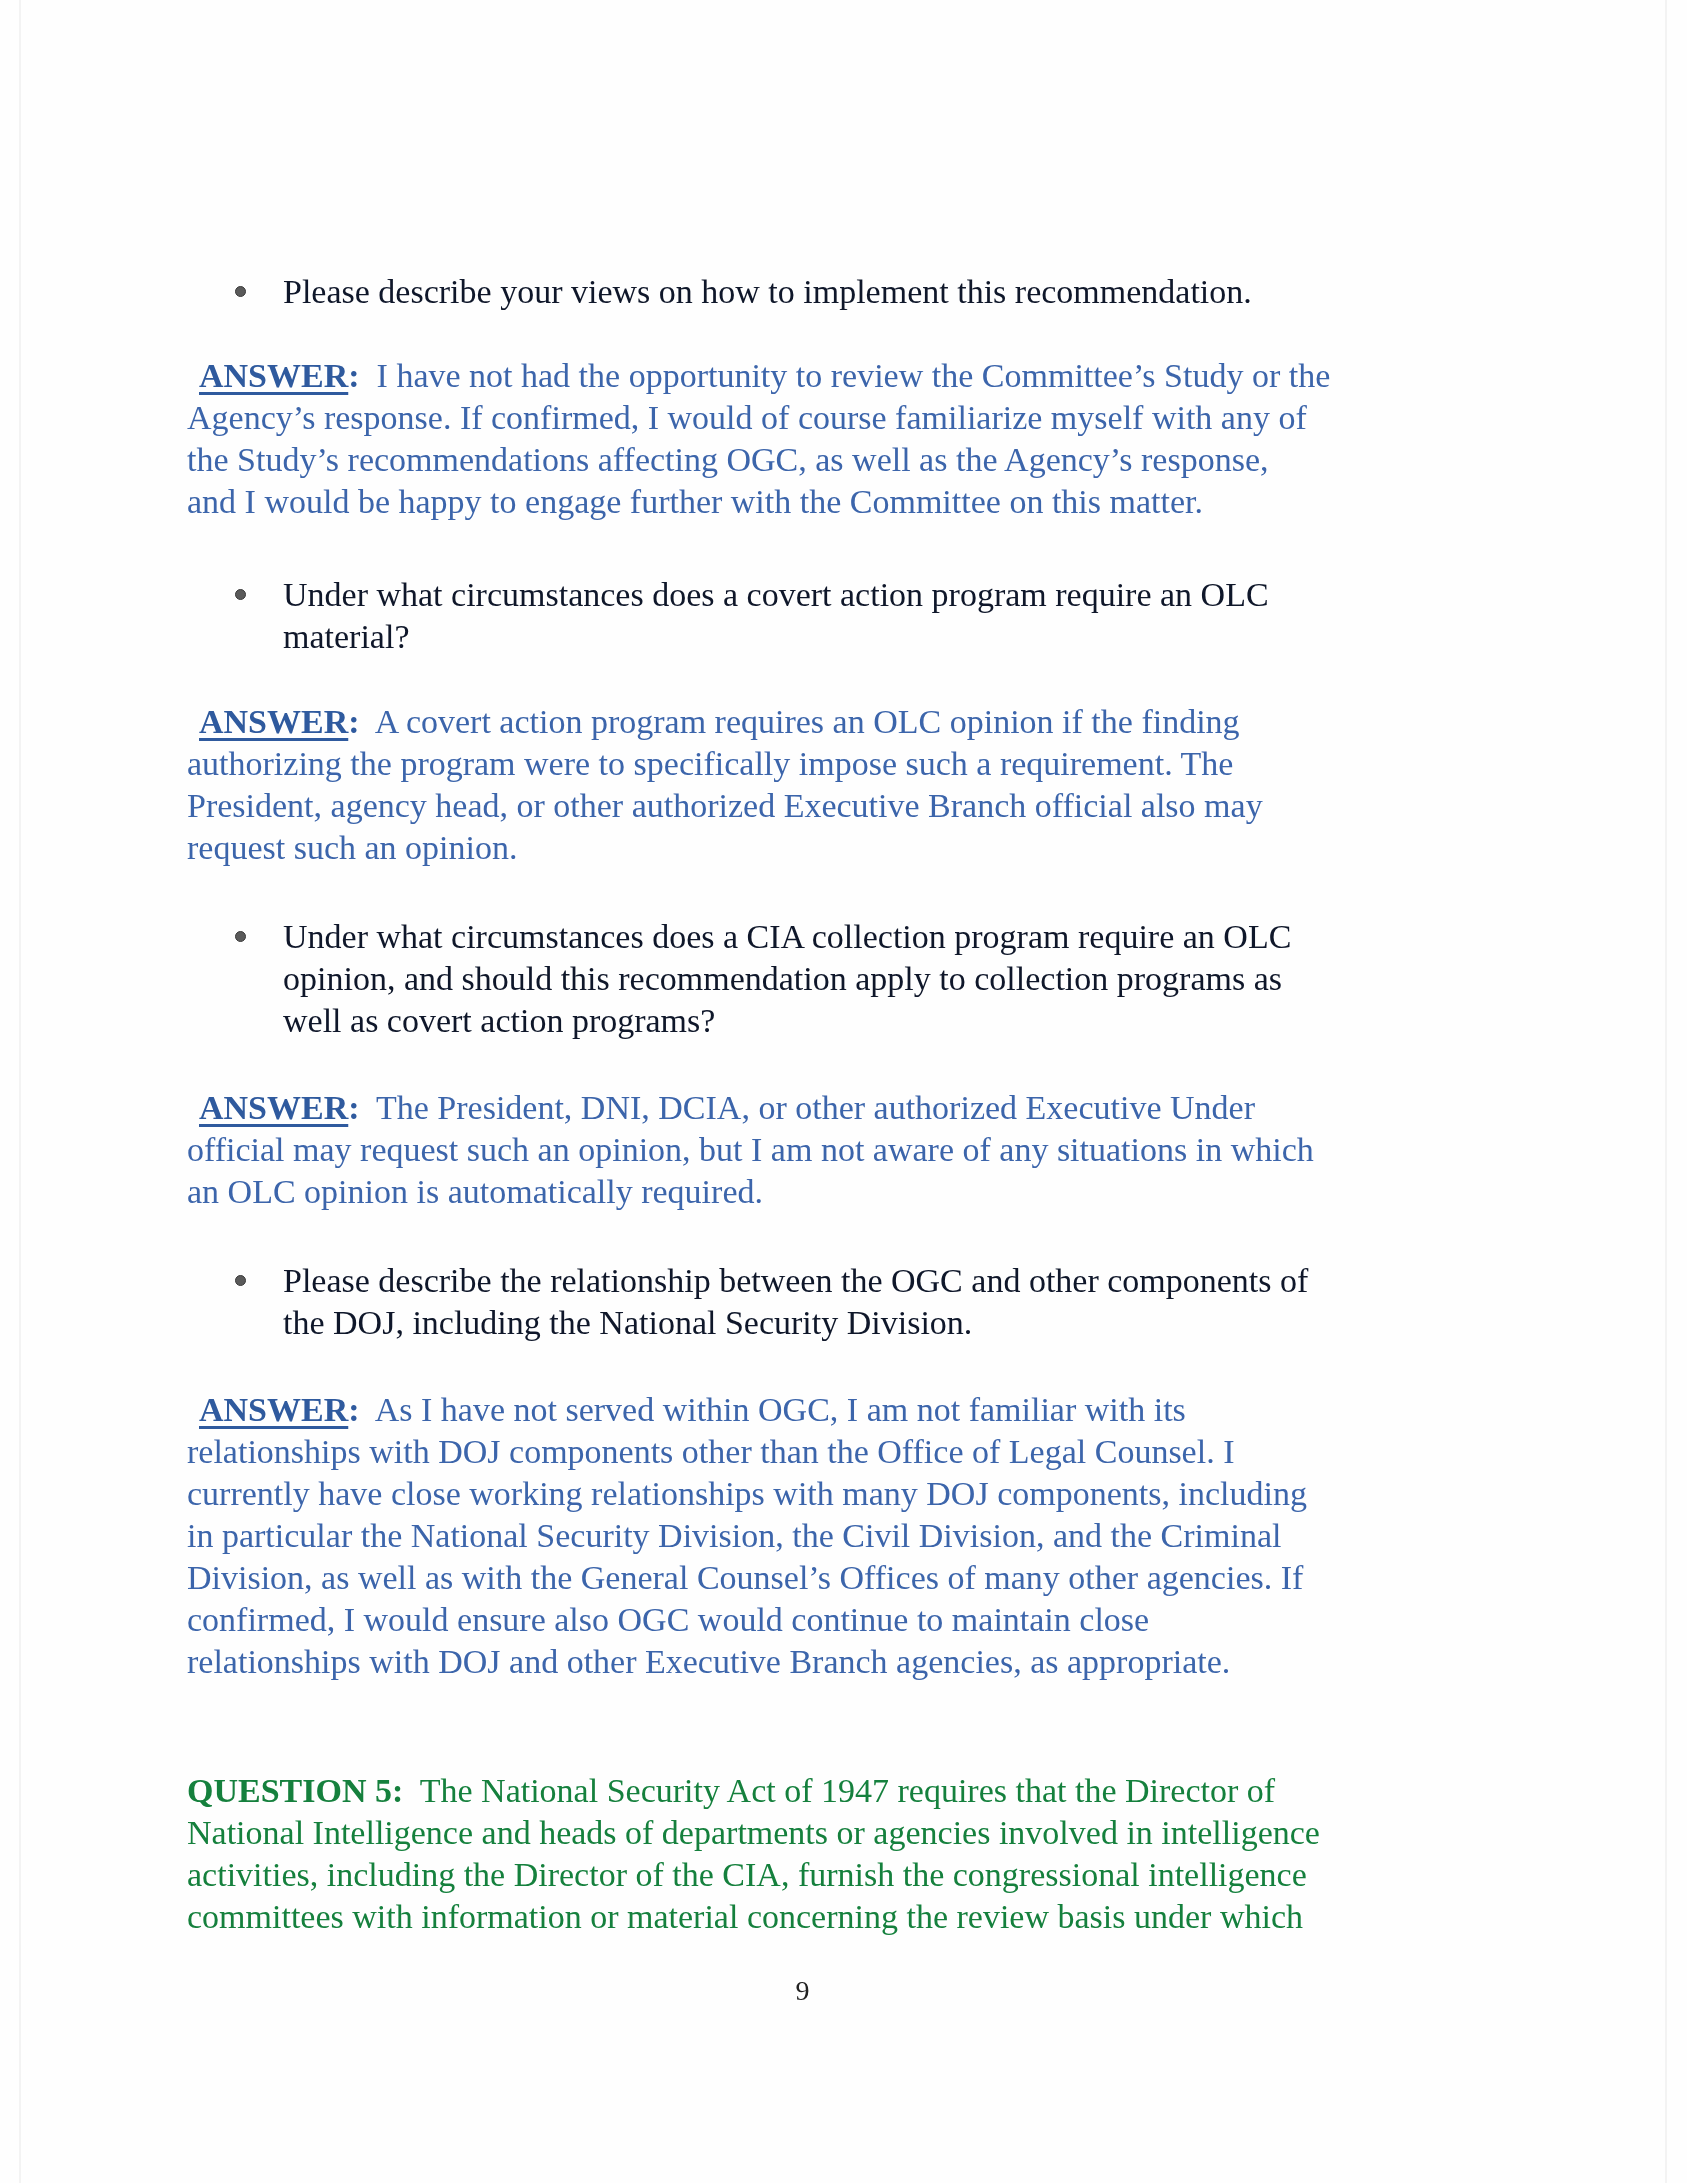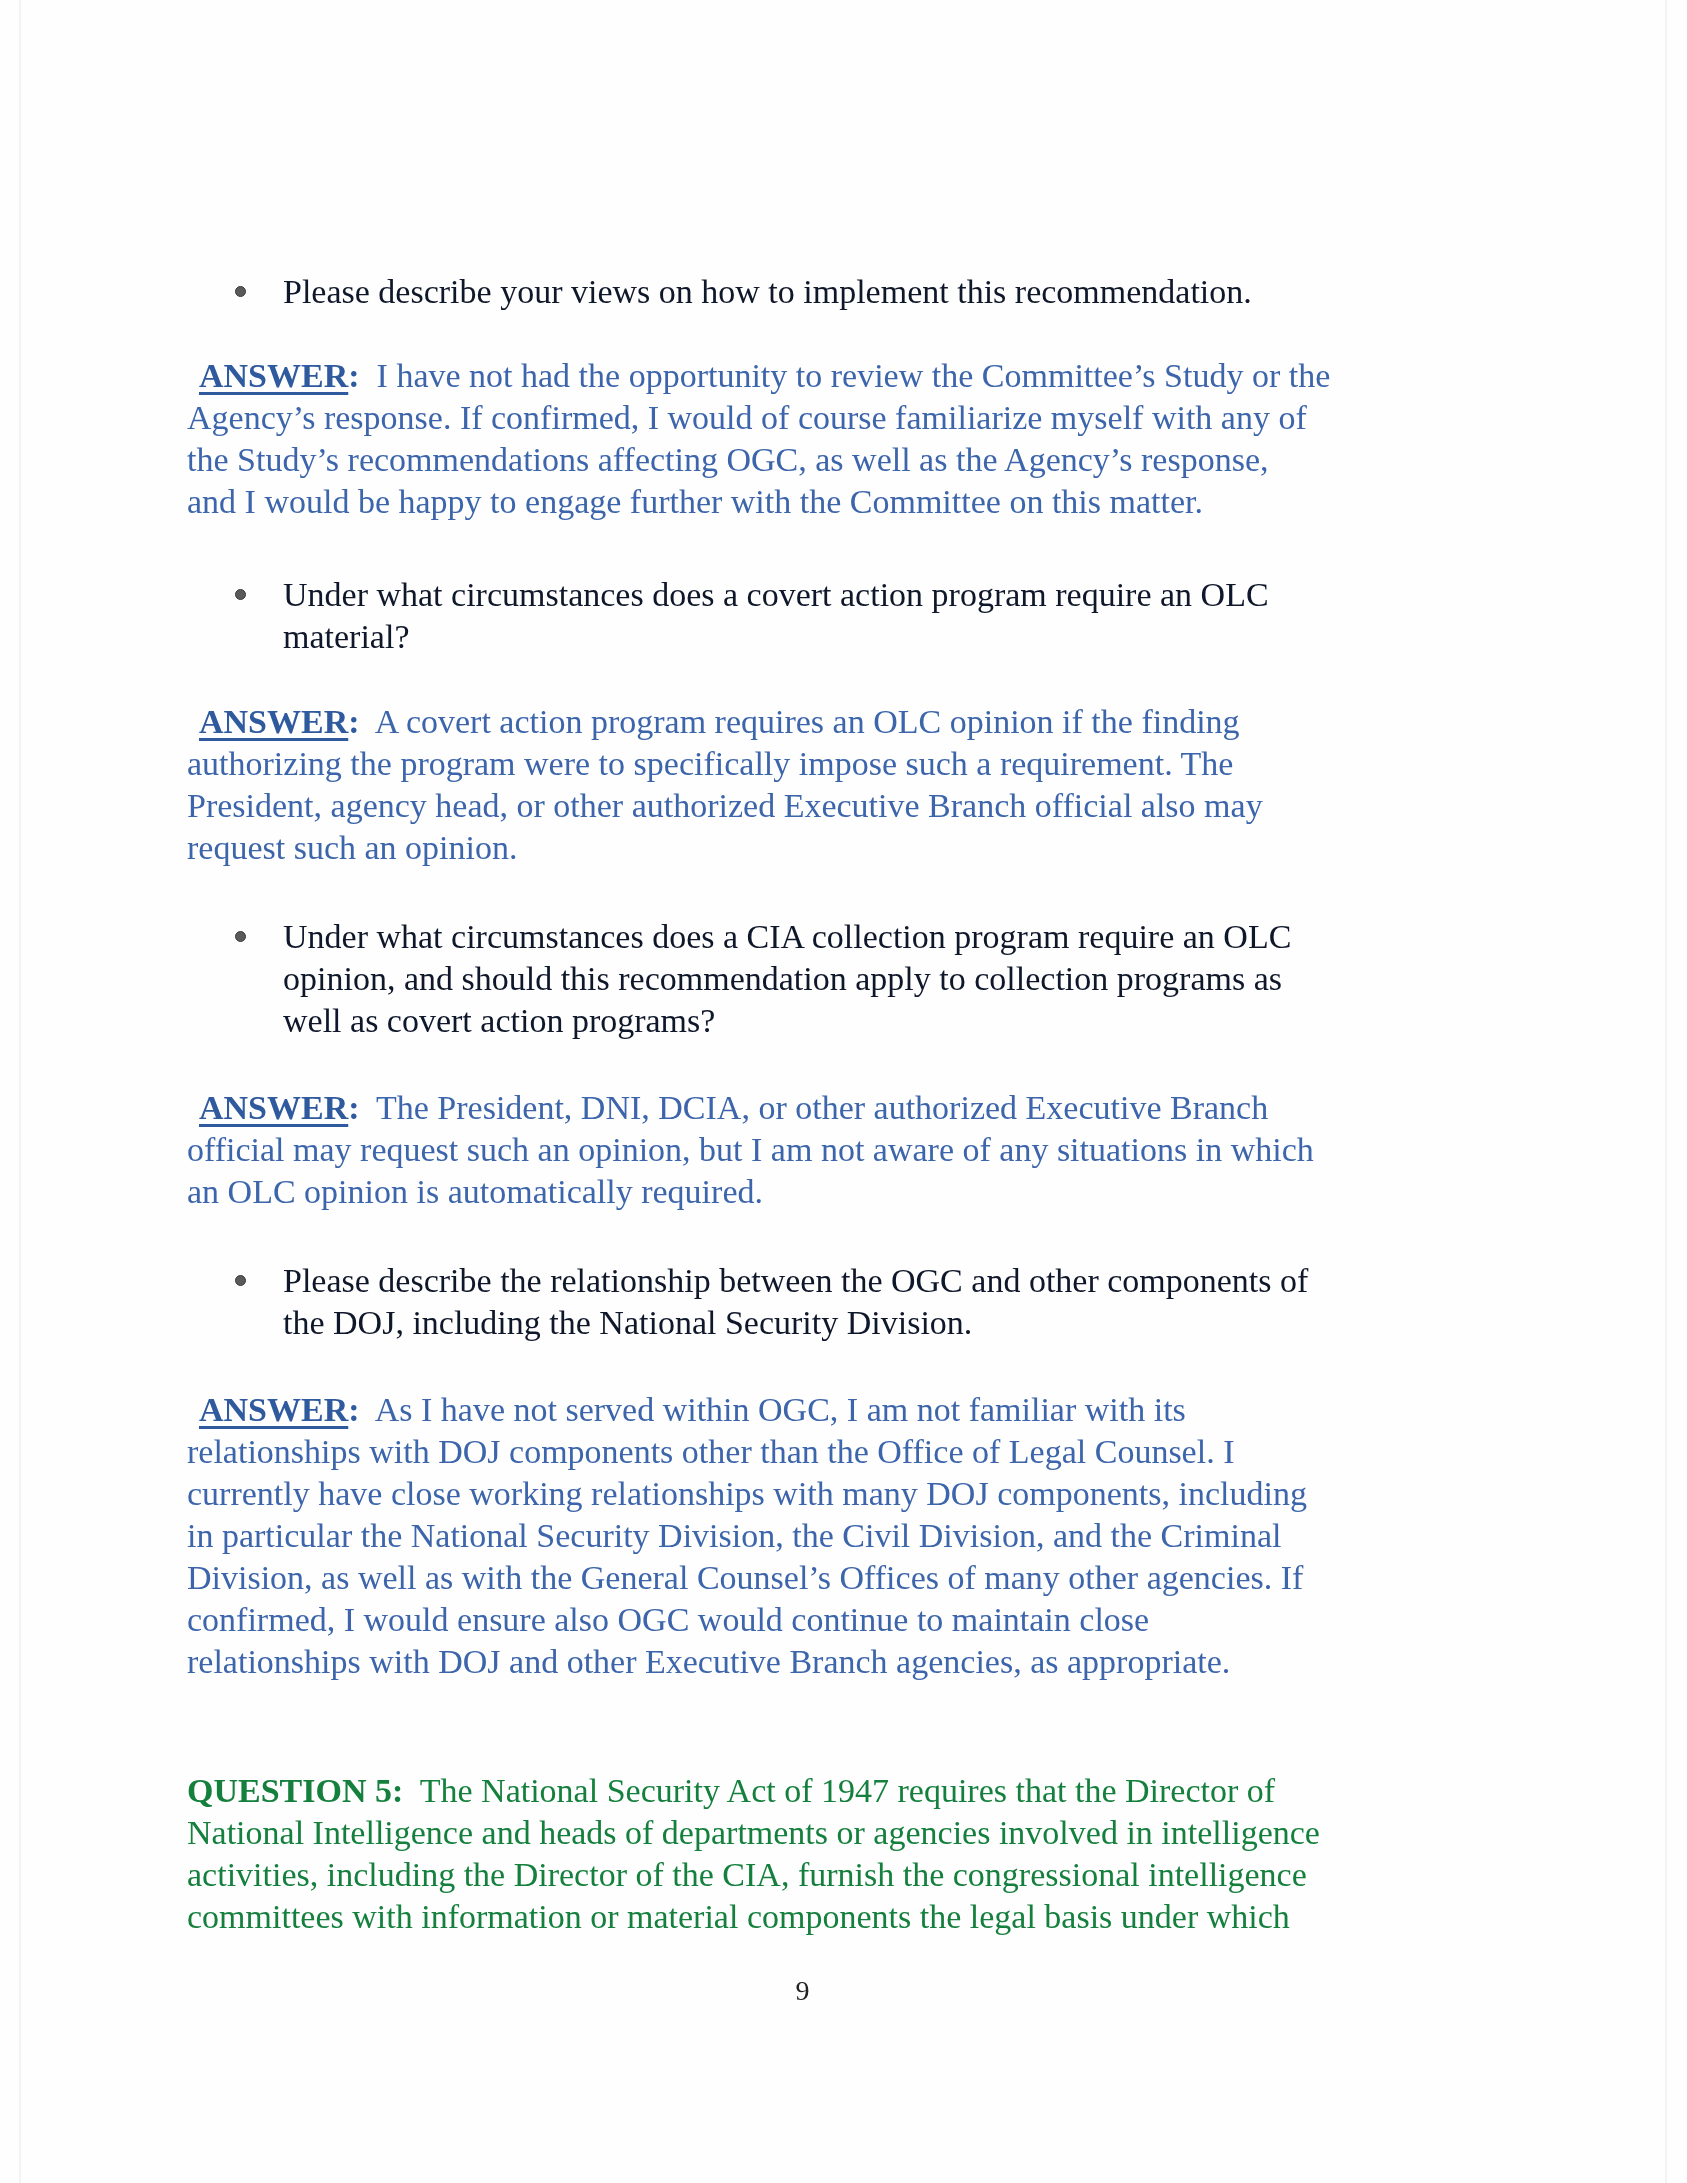--- a/index.html
+++ b/index.html
@@ -56,21 +56,21 @@
 </div>
 
 <div class="block bullet-block" style="top:916px">
   <span class="bullet-dot"></span>
   <span class="line">Under what circumstances does a CIA collection program require an OLC</span>
   <span class="line">opinion, and should this recommendation apply to collection programs as</span>
   <span class="line">well as covert action programs?</span>
 </div>
 
 <div class="block answer-block" style="top:1087px">
-  <span class="line"><span class="answer-label">ANSWER</span><span class="answer-colon">:</span><span style="white-space:pre">  The President, DNI, DCIA, or other authorized Executive Branch</span></span>
+  <span class="line"><span class="answer-label">ANSWER</span><span class="answer-colon">:</span><span style="white-space:pre">  The President, DNI, DCIA, or other authorized Executive Under</span></span>
   <span class="line">official may request such an opinion, but I am not aware of any situations in which</span>
   <span class="line">an OLC opinion is automatically required.</span>
 </div>
 
 <div class="block bullet-block" style="top:1260px">
   <span class="bullet-dot"></span>
   <span class="line">Please describe the relationship between the OGC and other components of</span>
   <span class="line">the DOJ, including the National Security Division.</span>
 </div>
 
@@ -81,17 +81,17 @@
   <span class="line">in particular the National Security Division, the Civil Division, and the Criminal</span>
   <span class="line">Division, as well as with the General Counsel’s Offices of many other agencies.  If</span>
   <span class="line">confirmed, I would ensure also OGC would continue to maintain close</span>
   <span class="line">relationships with DOJ and other Executive Branch agencies, as appropriate.</span>
 </div>
 
 <div class="block question-block" style="top:1770px">
   <span class="line"><span class="question-label">QUESTION 5:</span><span style="white-space:pre">  The National Security Act of 1947 requires that the Director of</span></span>
   <span class="line">National Intelligence and heads of departments or agencies involved in intelligence</span>
   <span class="line">activities, including the Director of the CIA, furnish the congressional intelligence</span>
-  <span class="line">committees with information or material components the legal basis under which</span>
+  <span class="line">committees with information or material concerning the review basis under which</span>
 </div>
 
 <div class="page-number">9</div>
 
 
 </body></html>

